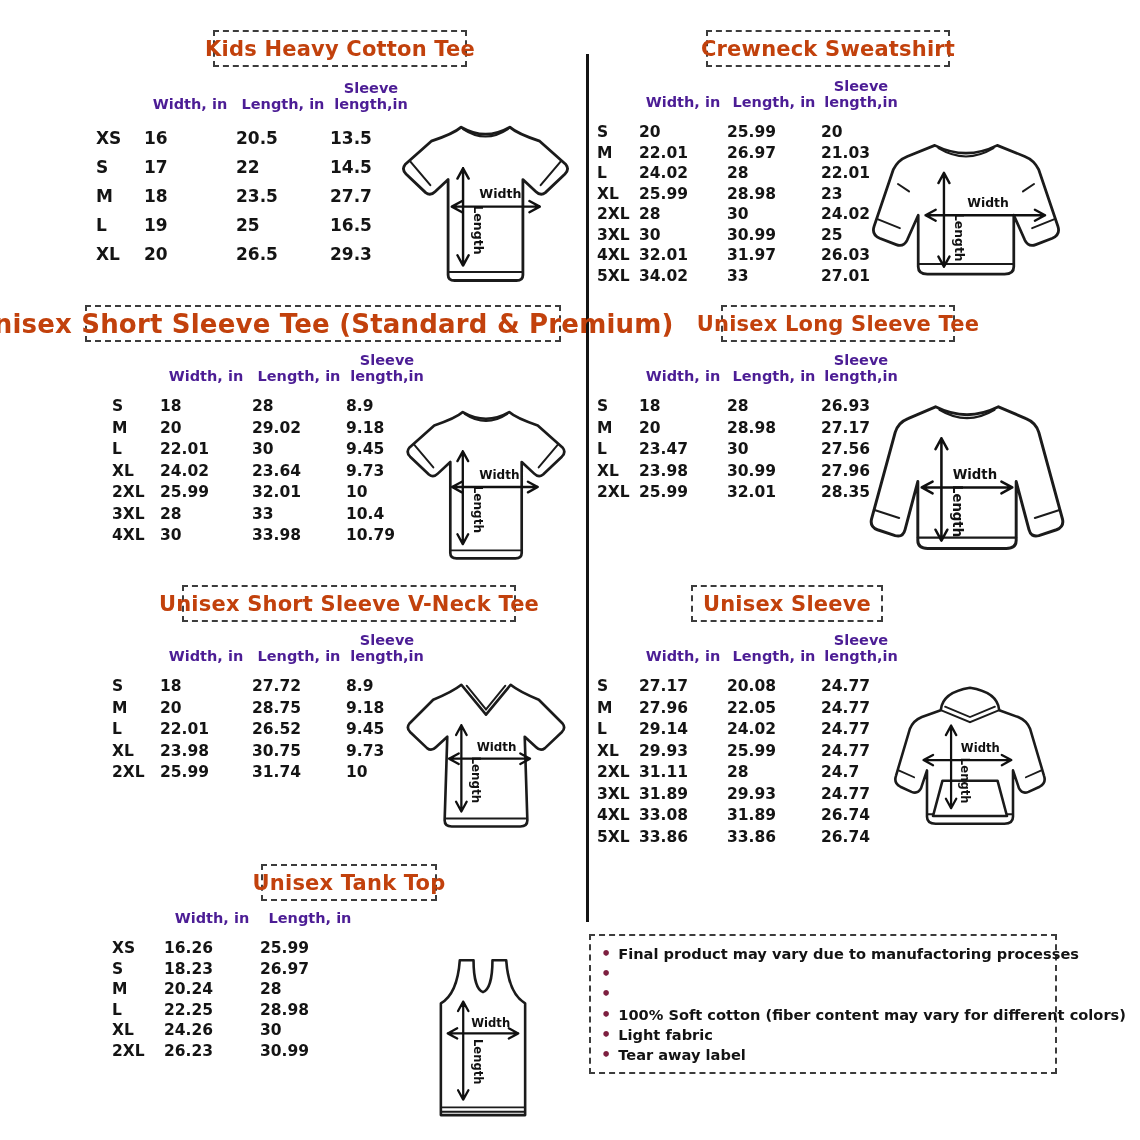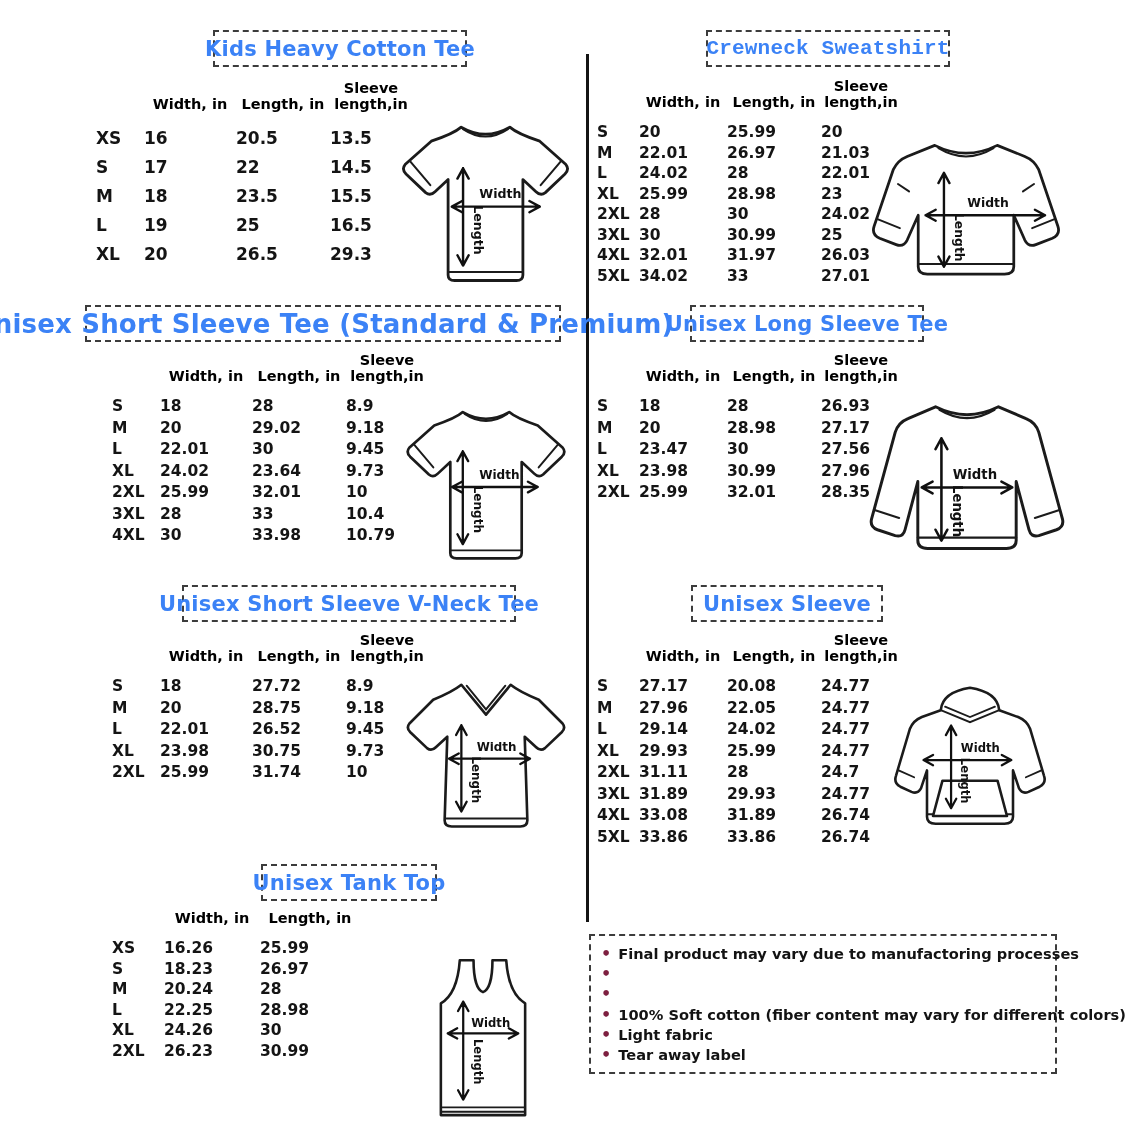--- a/index.html
+++ b/index.html
@@ -3,31 +3,31 @@
 <meta charset="utf-8">
 <style>
   html,body{margin:0;padding:0;background:#ffffff;}
   #page{
     position:relative;width:1140px;height:1140px;background:#fff;overflow:hidden;
     font-family:"DejaVu Sans","Liberation Sans",sans-serif;color:#151515;
   }
   .sec{position:absolute;}
   .title-box{
     position:absolute;display:flex;align-items:center;justify-content:center;
-    border:2.5px dashed #3c3c3c;background:#fff;color:#3b82f6;
+    border:2.5px dashed #3c3c3c;background:#fff;color:#c2410c;
     font-weight:800;font-size:21px;letter-spacing:.2px;white-space:nowrap;
   }
   .title-box.small{font-size:26px;}
   .size-table{position:absolute;}
   .thead,.tbody{display:grid;}
   .c3 .thead,.c3 .tbody{grid-template-columns:48px 92px 94px 82px;}
   .c3r .thead,.c3r .tbody{grid-template-columns:42px 88px 94px 80px;}
   .c2 .thead,.c2 .tbody{grid-template-columns:52px 96px 100px;}
   .th{
-    color:#000000;font-weight:700;font-size:14.5px;line-height:1.12;
+    color:#4c1d95;font-weight:700;font-size:14.5px;line-height:1.12;
     text-align:center;align-self:end;padding-bottom:12px;
   }
   .td{font-weight:700;color:#141414;}
   .td.size{padding-right:4px;}
   .rh29 .td{line-height:29px;font-size:17px;}
   .rh21 .td{line-height:21.5px;font-size:15.5px;}
   .rh20 .td{line-height:20.5px;font-size:15.5px;}
   .garment{position:absolute;}
   .garment svg{display:block;width:100%;height:100%;}
   .g{fill:#fff;stroke:#1b1b1b;stroke-width:3;stroke-linejoin:round;}
@@ -64,21 +64,21 @@
           <div class="td">16</div>
           <div class="td">20.5</div>
           <div class="td">13.5</div>
           <div class="td size">S</div>
           <div class="td">17</div>
           <div class="td">22</div>
           <div class="td">14.5</div>
           <div class="td size">M</div>
           <div class="td">18</div>
           <div class="td">23.5</div>
-          <div class="td">15.5</div>
+          <div class="td">27.7</div>
           <div class="td size">L</div>
           <div class="td">19</div>
           <div class="td">25</div>
           <div class="td">16.5</div>
           <div class="td size">XL</div>
           <div class="td">20</div>
           <div class="td">26.5</div>
           <div class="td">29.3</div>
         </div>
     </div>
@@ -91,21 +91,21 @@
         <path class="d" d="M181,54 L159,80"></path>
         <path class="a" d="M76,62 L76,166 M76,62 L70,73 M76,62 L82,73 M76,166 L70,155 M76,166 L82,155"></path>
         <path class="a" d="M64,103 L158,103 M64,103 L75,97 M64,103 L75,109 M158,103 L147,97 M158,103 L147,109"></path>
         <text class="lab" x="116" y="94" text-anchor="middle">Width</text>
         <text class="lab" transform="rotate(90 88 128)" x="88" y="128" text-anchor="middle">Length</text>
       </svg>
     </div>
   </div>
 
   <div class="sec">
-    <div class="title-box" style="left:706px;top:30px;width:240px;height:33px;font-family:Liberation Mono, monospace;">Crewneck Sweatshirt</div>
+    <div class="title-box" style="left:706px;top:30px;width:240px;height:33px;">Crewneck Sweatshirt</div>
     <div class="size-table c3r rh20" style="left:597px;top:78px;width:310px;">
       <div class="thead">
           <div class="th"></div>
           <div class="th">Width, in</div>
           <div class="th">Length, in</div>
           <div class="th">Sleeve length,in</div>
         </div>
       <div class="tbody">
           <div class="td size">S</div>
           <div class="td">20</div>
@@ -207,21 +207,21 @@
         <path class="d" d="M181,54 L159,80"></path>
         <path class="a" d="M74,62 L74,166 M74,62 L68,73 M74,62 L80,73 M74,166 L68,155 M74,166 L80,155"></path>
         <path class="a" d="M62,102 L158,102 M62,102 L73,96 M62,102 L73,108 M158,102 L147,96 M158,102 L147,108"></path>
         <text class="lab" x="115" y="93" text-anchor="middle">Width</text>
         <text class="lab" transform="rotate(90 86 127)" x="86" y="127" text-anchor="middle">Length</text>
       </svg>
     </div>
   </div>
 
   <div class="sec">
-    <div class="title-box" style="left:690px;top:305px;width:230px;height:33px;">Unisex Long Sleeve Tee</div>
+    <div class="title-box" style="left:721px;top:305px;width:230px;height:33px;">Unisex Long Sleeve Tee</div>
     <div class="size-table c3r rh21" style="left:597px;top:352px;width:310px;">
       <div class="thead">
           <div class="th"></div>
           <div class="th">Width, in</div>
           <div class="th">Length, in</div>
           <div class="th">Sleeve length,in</div>
         </div>
       <div class="tbody">
           <div class="td size">S</div>
           <div class="td">18</div>

